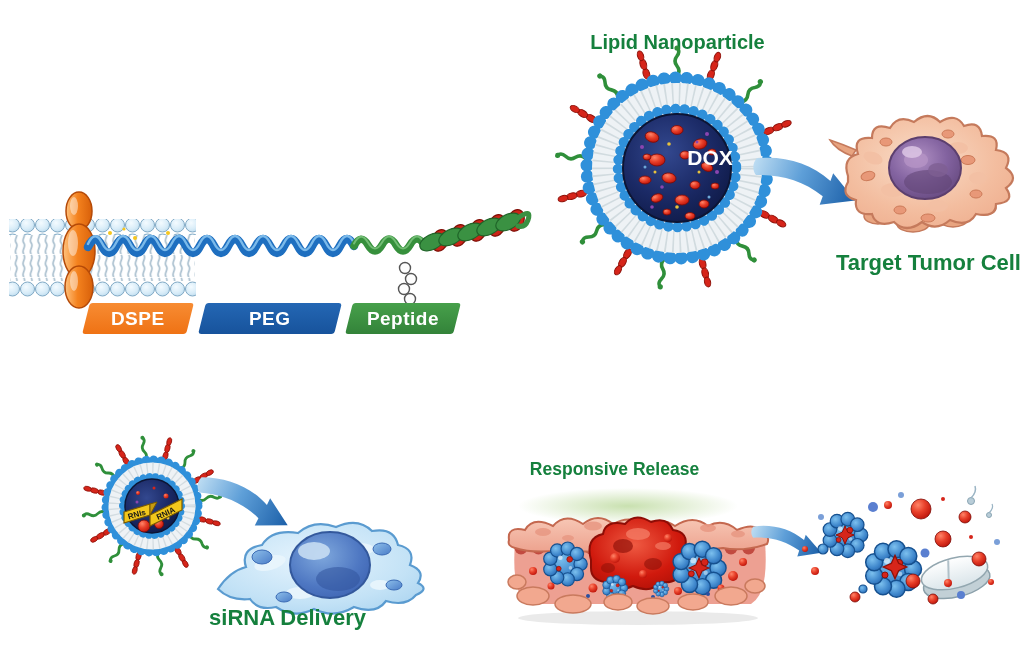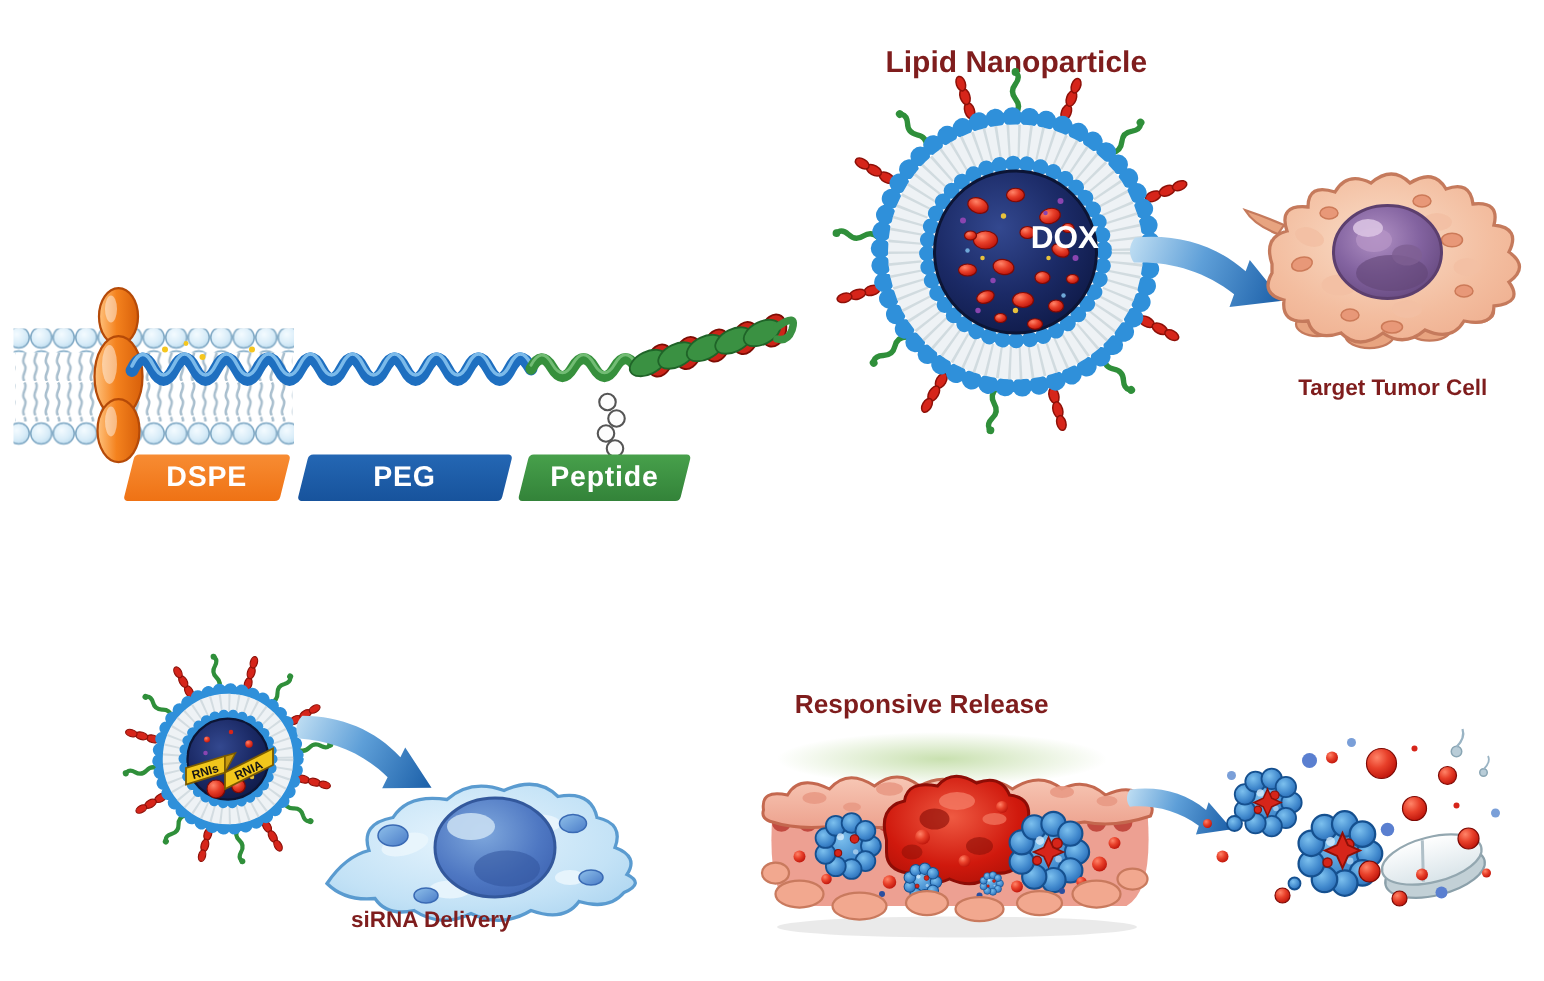--- a/index.html
+++ b/index.html
@@ -1,19 +1,19 @@
 <!DOCTYPE html>
 <html><head>
 <meta charset="utf-8">
 <style>
   html,body{margin:0;padding:0;background:#fff;}
   #canvas{position:relative;width:1029px;height:654px;background:#ffffff;overflow:hidden;
           font-family:"Liberation Sans",sans-serif;}
-  .title{position:absolute;color:#7f1d1d;font-weight:bold;text-align:center;line-height:1.1;}
-  .t20{font-size:20px;} .t18{font-size:15px;} .t17{font-size:17.5px;}
+  .title{position:absolute;color:#15803d;font-weight:bold;text-align:center;line-height:1.1;}
+  .t20{font-size:20px;} .t18{font-size:22px;} .t17{font-size:17.5px;}
   .tag{position:absolute;height:31px;transform:skewX(-14deg);border-radius:3px;
        display:flex;align-items:center;justify-content:center;}
   .tag span{transform:skewX(14deg);color:#fff;font-weight:bold;font-size:19px;letter-spacing:.5px;}
   .tag-orange{background:linear-gradient(#f78c33,#ef7214);}
   .tag-blue{background:linear-gradient(#2467b4,#17539c);}
   .tag-green{background:linear-gradient(#47a04b,#338339);}
   #watermark{position:absolute;left:424px;top:297px;font-size:44px;font-weight:bold;
              color:#e7e3d4;opacity:.8;letter-spacing:-1px;z-index:9;white-space:nowrap;}
   svg{position:absolute;overflow:visible;}
 </style>

